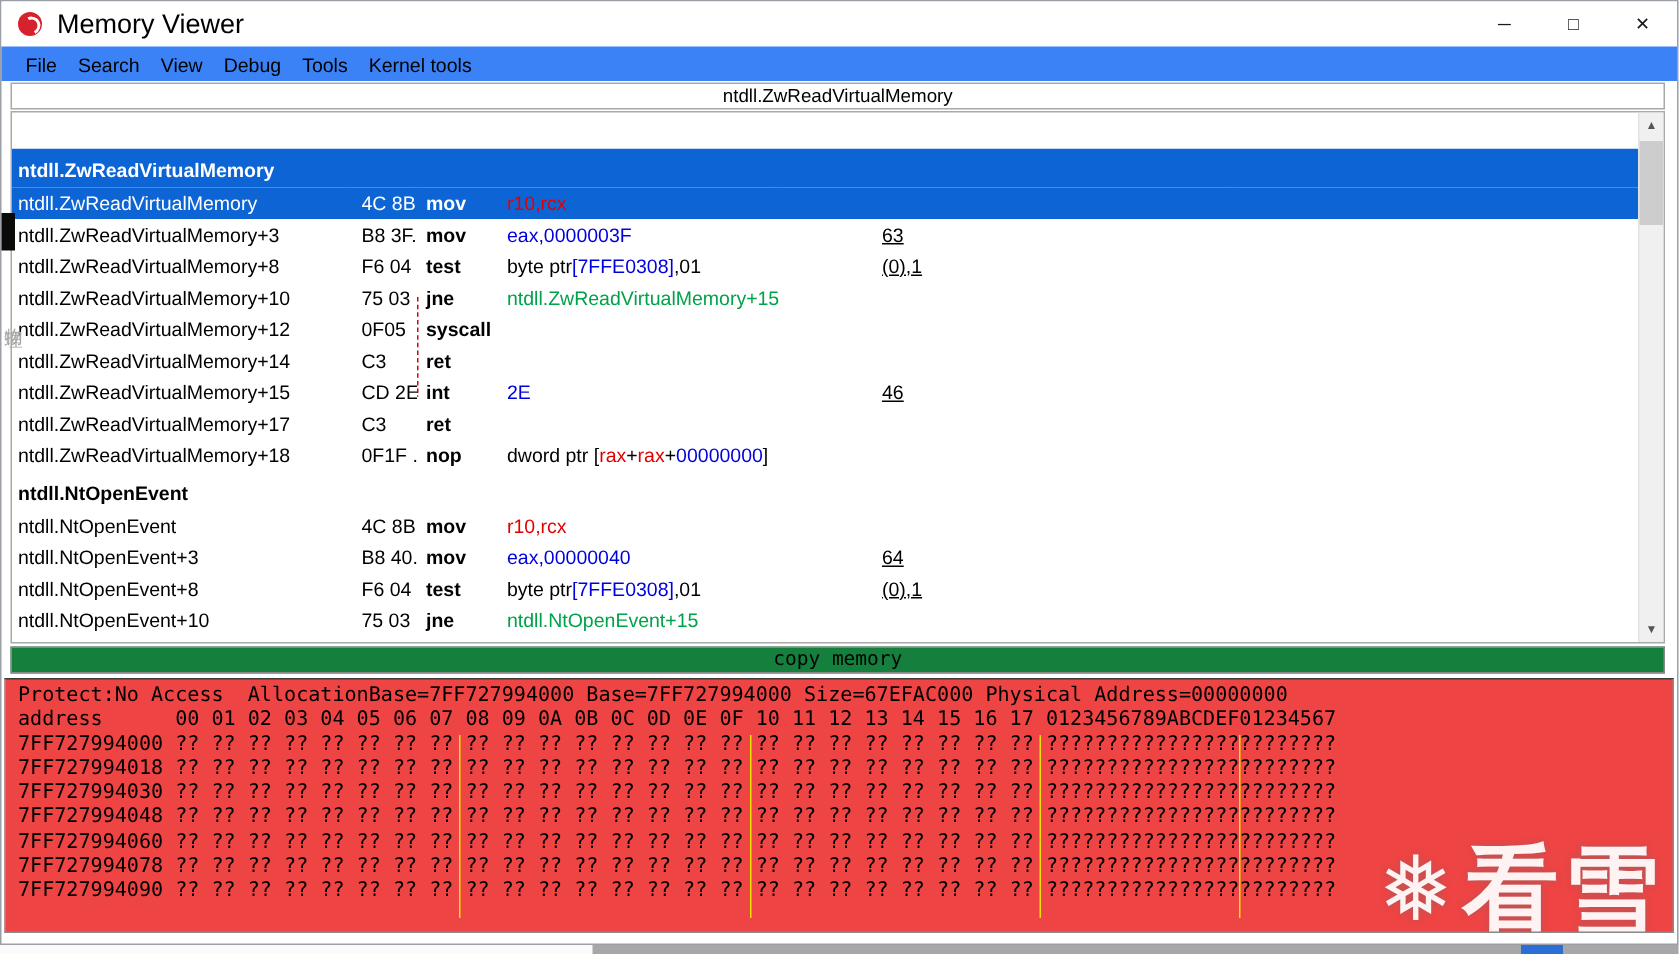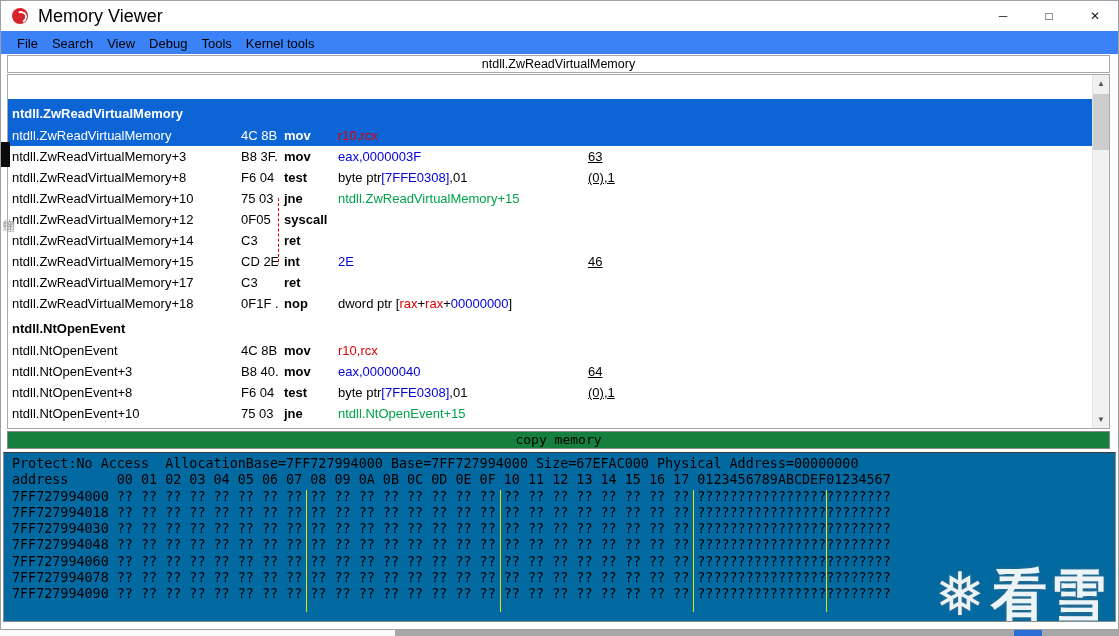--- a/index.html
+++ b/index.html
@@ -56,35 +56,35 @@
   .jump-line { position:absolute; left:270px; top:99px; height:64px; width:0; border-left:1px dashed #d80000; }
   
   .vscroll { position:absolute; top:0; right:0; bottom:0; width:17px; background:#f0f0f0; border-left:1px solid #e3e3e3; }
   .sb-up   { position:absolute; top:0; left:0; right:0; height:17px; display:flex; align-items:center; justify-content:center; font-size:8px; color:#555; }
   .sb-down { position:absolute; bottom:0; left:0; right:0; height:17px; display:flex; align-items:center; justify-content:center; font-size:8px; color:#555; }
   .sb-thumb { position:absolute; top:19px; left:0; right:0; height:56px; background:#cdcdcd; }
   
   .copy-btn { position:absolute; top:430px; left:6px; right:8px; height:18px; border:1px solid #8a8a8a; background:#15803d;
     font-family:"DejaVu Sans Mono", monospace; font-size:13px; text-align:center; line-height:16px; }
   
-  .hexview { position:absolute; top:451px; left:2px; right:2px; bottom:7px; background:#0369a1;
+  .hexview { position:absolute; top:451px; left:2px; right:2px; bottom:7px; background:#ef4444;
     border:1px solid #8a8a8a; border-top:1px solid #3a3a3a;
     font-family:"DejaVu Sans Mono", monospace; font-size:13.4px; line-height:16.3px; overflow:hidden; }
   .hex-line { padding-left:8px; white-space:pre; color:#000; }
   .hex-info { padding-top:3px; }
   .ysep { position:absolute; top:37px; height:122px; width:1px; background:var(--c-separator); }
   .ysep1 { left:calc(8px + 36.5ch); }
   .ysep2 { left:calc(8px + 60.5ch); }
   .ysep3 { left:calc(8px + 84.5ch); }
   .ysep4 { left:calc(8px + 101ch); }
   
   .watermark { position:absolute; right:6px; bottom:-4px; display:flex; align-items:center; color:#fff; opacity:0.93;
     pointer-events:none; text-shadow:0 0 4px rgba(110,110,110,0.55); font-family:"Liberation Sans", sans-serif; }
   .wm-icon { font-size:60px; margin-right:6px; line-height:1; }
-  .wm-text { font-size:56px; font-weight:bold; letter-spacing:3px; line-height:1; }
+  .wm-text { font-size:64px; font-weight:bold; letter-spacing:3px; line-height:1; }
   
   .dock-tab { position:absolute; left:0; top:141px; width:9px; height:25px; background:#0a0a0a; }
   .dock-label { position:absolute; left:-1px; top:208px; writing-mode:vertical-rl; font-size:12px; color:#a6a6a6; letter-spacing:2px; }
   
   .bottom-strip { position:absolute; left:395px; right:0; bottom:0; height:6px; background:#a7a7a7; }
   .taskbar-accent { position:absolute; left:1014px; bottom:0; width:28px; height:6px; background:#2b6fd6; }
 </style>
 </head>
 <body style="--c-selection: #0d64d4; --c-register: #e10000; --c-value: #0000dc; --c-symbol: #00a24a; --c-separator: #e8e400;">
 

